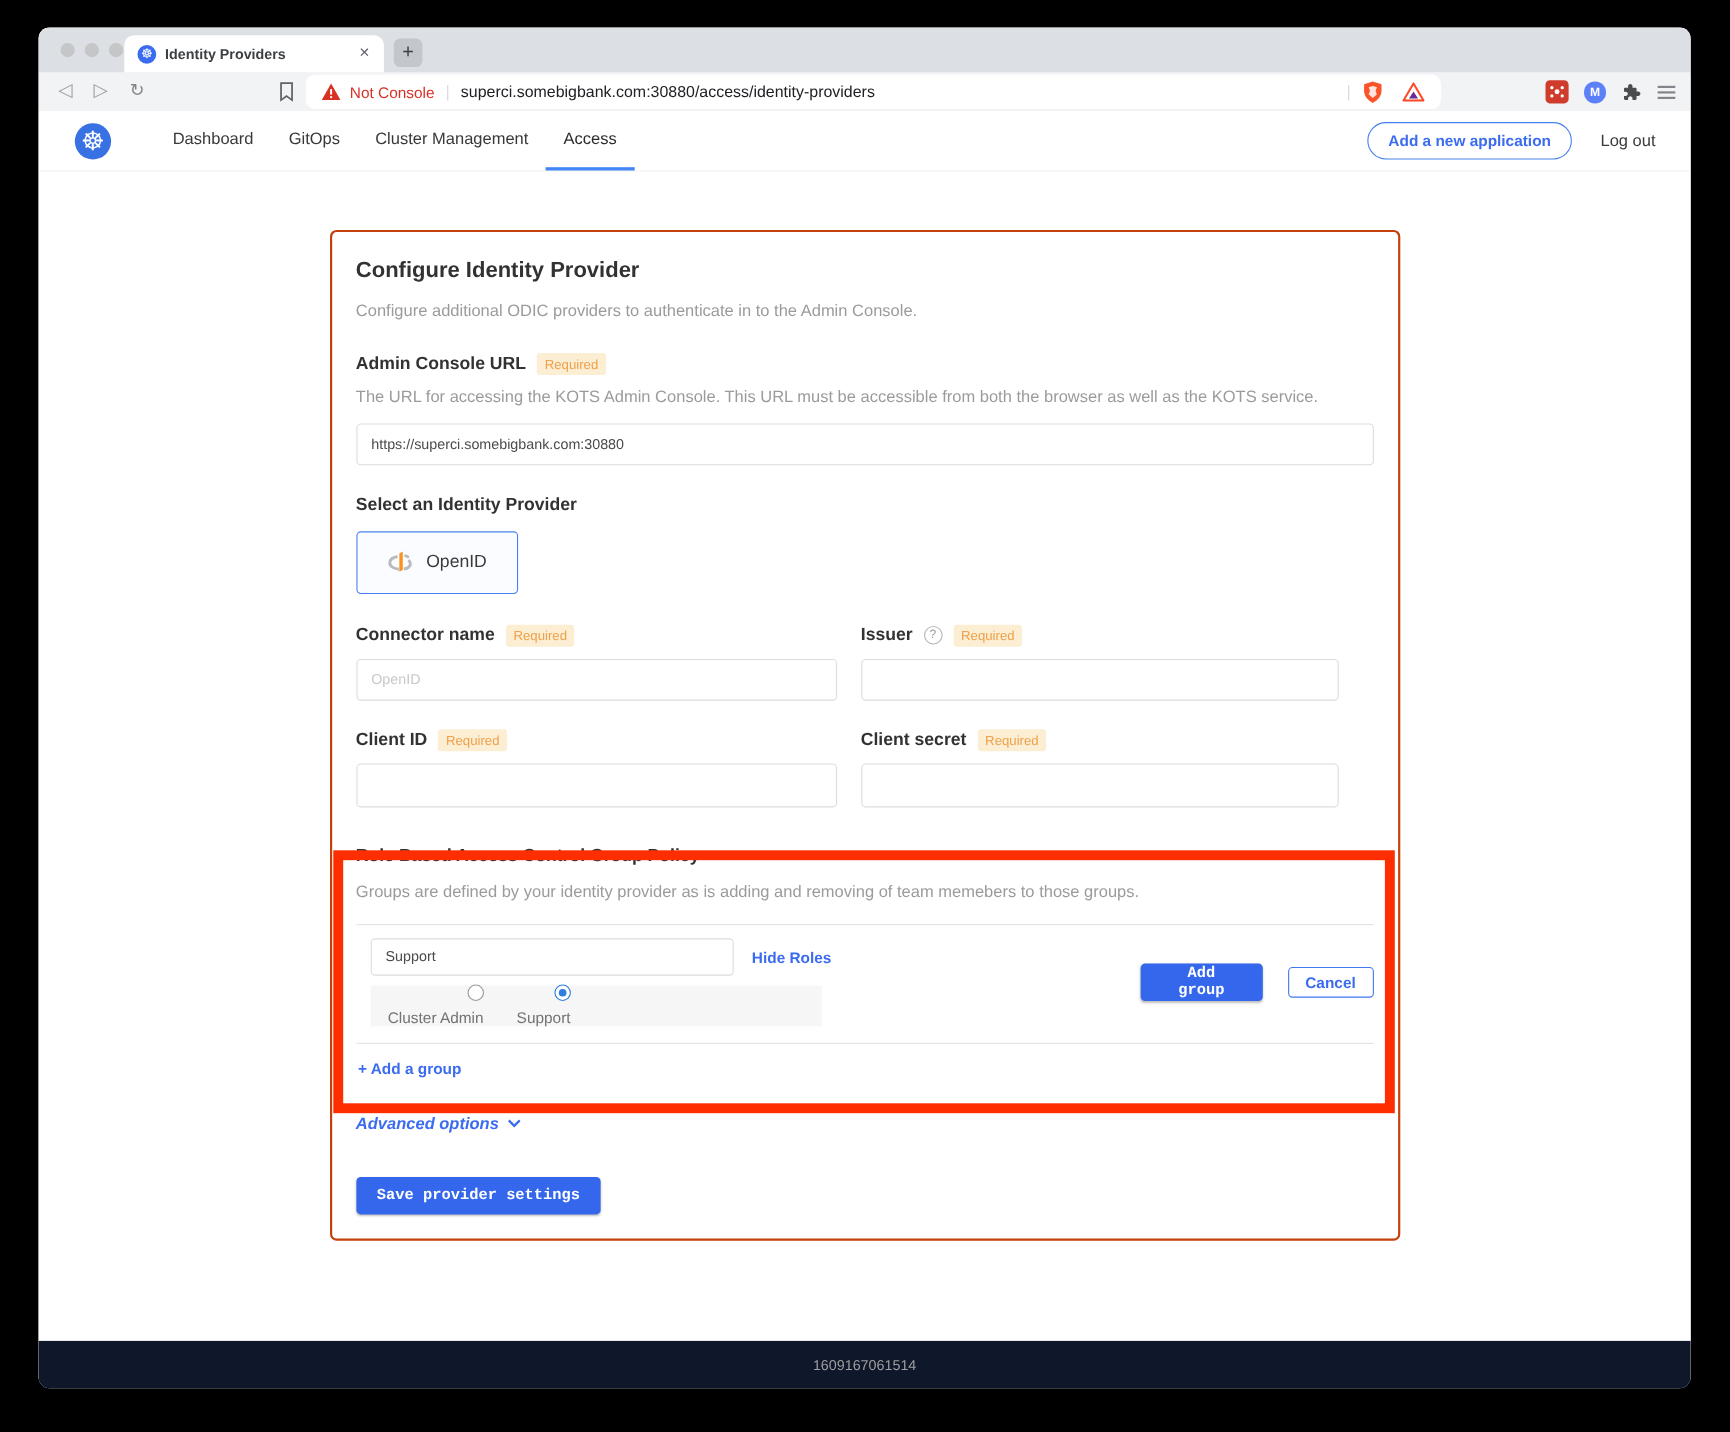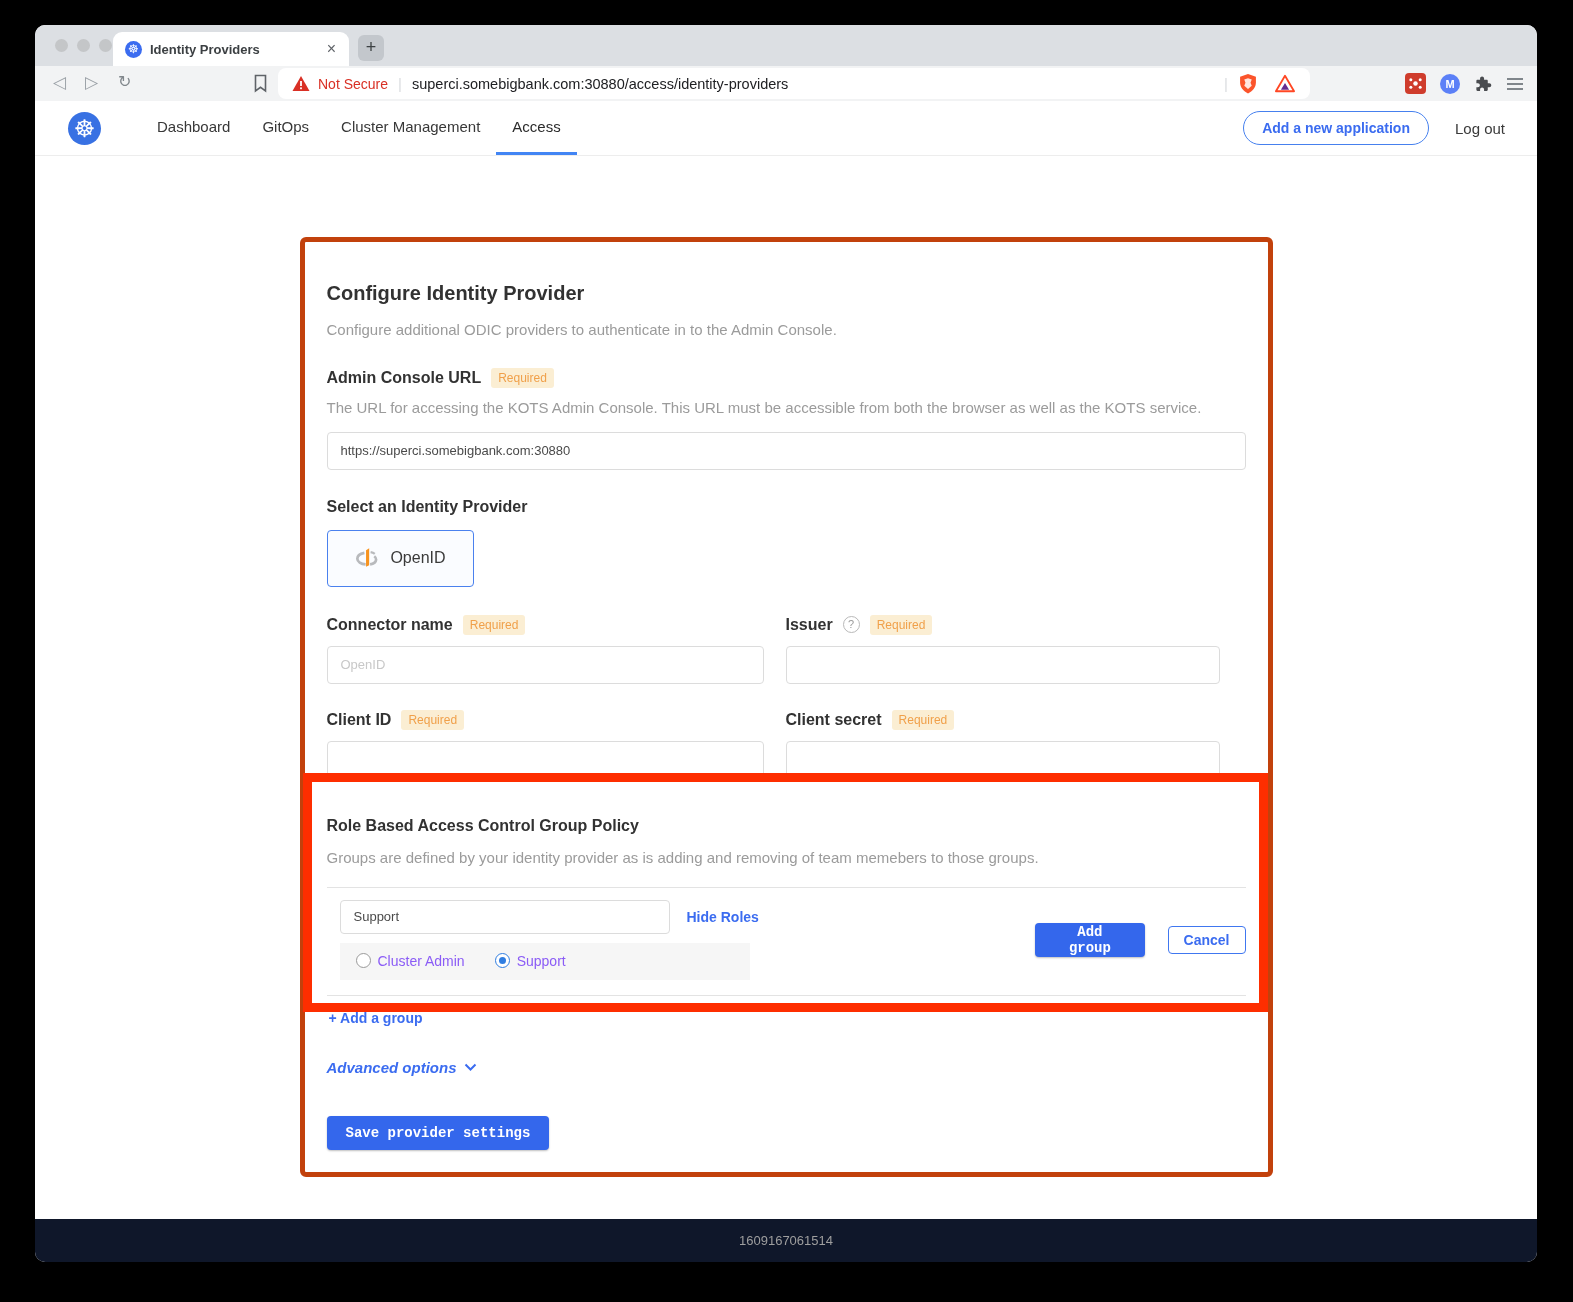--- a/index.html
+++ b/index.html
@@ -37,21 +37,21 @@
   .k8s-logo { width:33px; height:33px; border-radius:50%; background:#3871e3; color:#fff; font-size:24px; line-height:33px; text-align:center; align-self:center; margin-left:33px; }
   .nav-items { display:flex; margin-left:40px; }
   .nav-item { display:flex; align-items:center; padding:0 16px; font-size:15px; font-weight:400; color:#383838; border-bottom:3px solid transparent; cursor:pointer; }
   .nav-item.active { color:#2b2b2b; border-bottom-color:#4285f4; }
   .nav-right { margin-left:auto; display:flex; align-items:center; margin-right:32px; gap:26px; }
   .pill-btn { height:34px; border:1px solid #4680ee; border-radius:17px; color:#3b6cf0; font-size:14px; font-weight:700; padding:0 18px; background:#fff; display:flex; align-items:center; }
   .logout { font-size:15px; color:#3a3a3a; }
 
   
   .page { flex:1; background:#fff; overflow:hidden; }
-  .card { width:973px; margin:81px auto 0; border:5px solid #c2410c; border-radius:6px; padding:40px 22px 22px; background:#fff; }
+  .card { width:973px; margin:53px auto 0; border:2px solid #c2410c; border-radius:6px; padding:24px 22px 22px; background:#fff; }
   .h1 { font-size:20px; font-weight:700; color:#323232; margin-bottom:15px; }
   .muted { font-size:15px; color:#9b9b9b; line-height:1.35; }
   .label-row { display:flex; align-items:center; gap:10px; }
   .flabel { font-size:16px; font-weight:700; color:#323232; }
   .req { font-size:12px; color:#f0a04a; background:#fbeed3; border-radius:3px; padding:3px 7px; }
   .help-icon { width:17px; height:17px; border-radius:50%; border:1px solid #b9b9b9; color:#9b9b9b; font-size:11px; line-height:15px; text-align:center; }
   input.txt { border:1px solid #dcdcdc; border-radius:4px; height:38px; width:100%; padding:0 13px; font-size:13px; color:#4a4a4a; font-family:inherit; outline:none; background:#fff; }
   input.txt::placeholder { color:#c8c8c8; }
   .sec { margin-top:28px; }
   .url-input { margin-top:13px; }
@@ -64,21 +64,21 @@
   .rbac { margin-top:36px; }
   .rbac-title { font-size:16px; font-weight:700; color:#323232; margin-bottom:13px; }
   .divider { border-top:1px solid #e3e3e3; margin-top:19px; }
   .group-editor { display:flex; align-items:center; padding-left:13px; margin-top:12px; }
   .ge-left { width:710px; }
   .ge-row { display:flex; align-items:center; }
   .group-input { width:330px !important; height:34px !important; }
   .link { color:#3b6cf0; font-size:14px; font-weight:600; text-decoration:none; cursor:pointer; }
   .hide-roles { margin-left:17px; }
   .roles-box { margin-top:9px; width:410px; height:37px; background:#f6f6f6; display:flex; align-items:center; padding-left:16px; gap:30px; }
-  .radio-opt { display:flex; align-items:flex-start; gap:7px; font-size:14px; color:#8b5cf6; }
+  .radio-opt { display:flex; align-items:flex-end; gap:7px; font-size:14px; color:#737373;flex-direction:column; }
   .radio { width:15px; height:15px; border-radius:50%; border:1px solid #9a9a9a; background:#fff; position:relative; flex:none; }
   .radio.sel { border-color:#2f7de1; }
   .radio.sel::after { content:""; position:absolute; left:3px; top:3px; width:7px; height:7px; border-radius:50%; background:#2f7de1; }
   .ge-buttons { margin-left:auto; display:flex; align-items:center; gap:23px; }
   .btn-primary { background:#3467ec; color:#fff; font-size:14px; font-weight:700; border:none; border-radius:4px; height:34px; padding:0 19px; box-shadow:0 1px 2px rgba(0,0,0,.25); cursor:pointer; font-family:Liberation Mono, monospace; }
   .btn-outline { background:#fff; color:#3b6cf0; font-size:14px; font-weight:700; border:1px solid #4077f0; border-radius:4px; height:28px; padding:0 15px; cursor:pointer; font-family:inherit; }
   .add-group-link { display:inline-block; margin-top:14px; padding-left:2px; }
   .adv-row { margin-top:32px; display:flex; align-items:center; gap:7px;font-style:italic; }
   .save-row { margin-top:40px; }
 
@@ -115,21 +115,21 @@
       <svg width="15" height="19" viewBox="0 0 15 19">
           <path d="M2.5 1.5h10v15.5l-5-3.7-5 3.7z" fill="none" stroke="#5f6368" stroke-width="1.6"></path>
         </svg>
     </span>
     <div class="urlbar">
       <svg width="18" height="17" viewBox="0 0 18 17">
           <polygon points="9,1 17.5,16 0.5,16" fill="#d93025"></polygon>
           <rect x="8.1" y="6" width="1.8" height="5" fill="#fff"></rect>
           <rect x="8.1" y="12.4" width="1.8" height="1.8" fill="#fff"></rect>
         </svg>
-      <span class="not-secure">Not Secure</span>
+      <span class="not-secure">Not Console</span>
       <span class="url-sep">|</span>
       <span class="url-text">superci.somebigbank.com:30880/access/identity-providers</span>
       <span class="url-spacer"></span>
       <span class="url-sep">|</span>
       <span style="display:flex;">
         <svg width="20" height="22" viewBox="0 0 24 26">
             <path d="M12 1l9.5 3.2v7.1c0 6-4.1 10.4-9.5 13.2C6.6 21.7 2.5 17.3 2.5 11.3V4.2L12 1z" fill="#fb542b"></path>
             <path d="M12 6l4.5 1.5-1.5 4 1.5 3.5L12 19l-4.5-4 1.5-3.5-1.5-4z" fill="#fff" opacity="0.85"></path>
           </svg>
       </span>

